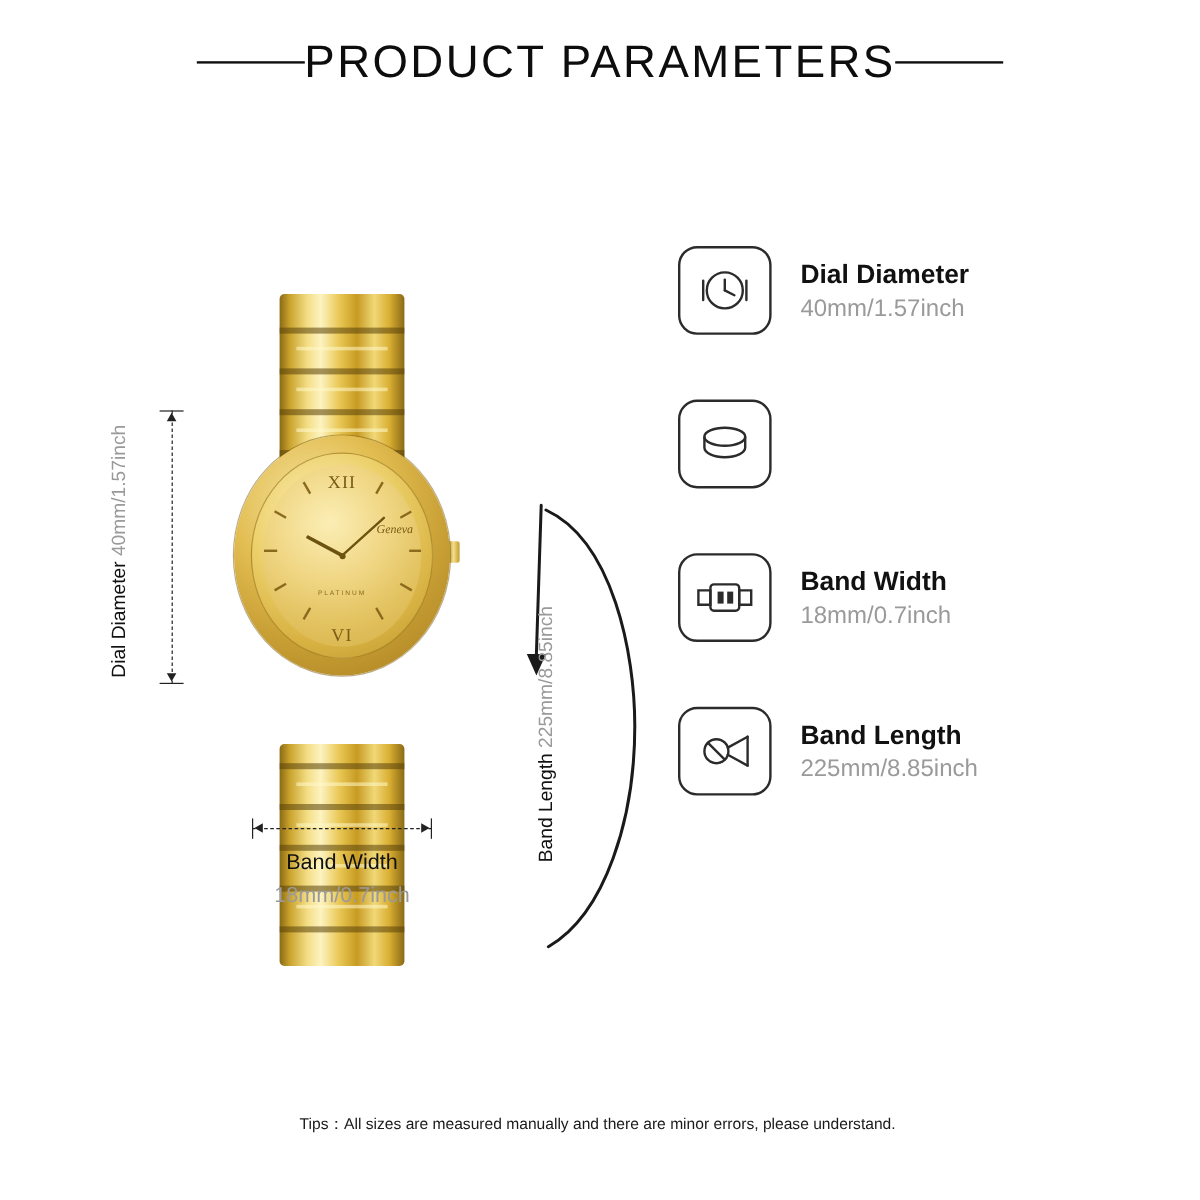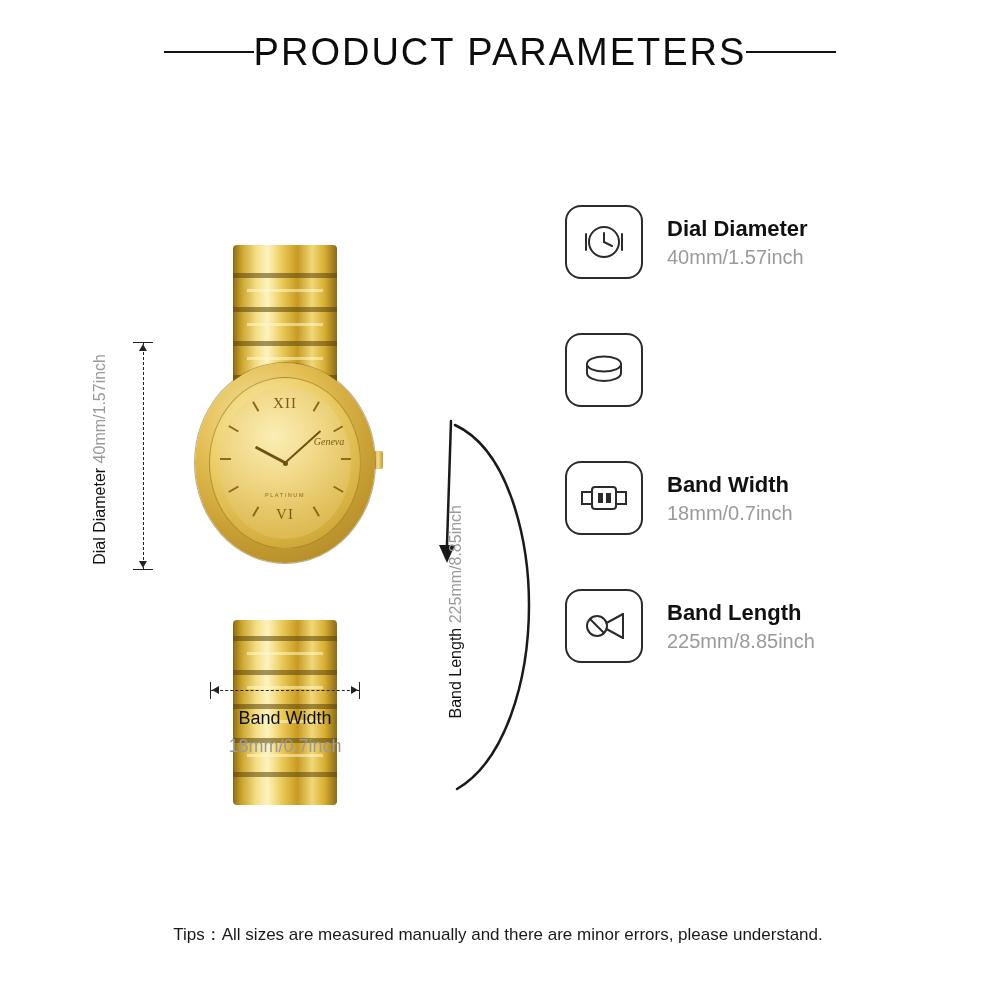--- a/index.html
+++ b/index.html
@@ -95,21 +95,21 @@
     overflow:hidden;
   }
   .roman {
     position:absolute;
     font-family:"Liberation Serif", serif;
     color:#7a5c14;
     font-size:15px;
     letter-spacing:1px;
   }
   .roman.xii { top:8px; left:50%; transform:translateX(-50%); }
-  .roman.vi  { bottom:16px; left:50%; transform:translateX(-50%); }
+  .roman.vi  { bottom:0; left:50%; transform:translateX(-50%); }
   .brand {
     position:absolute;
     top:32%; left:50%; transform:translateX(-50%);
     font-family:"Liberation Serif", serif;
     font-size:10px; color:#7a5c14; font-style:italic;margin-left:44px;
   }
   .subbrand {
     position:absolute;
     bottom:27%; left:50%; transform:translateX(-50%);
     font-family:"Liberation Sans", sans-serif;
@@ -236,21 +236,21 @@
     font-size:20px;
     color:#9a9a9a;
     margin-top:4px;
   }
 
   
   .footer {
     position:absolute;
     left:0; right:4px; bottom:54px;
     text-align:center;
-    font-size:17px;
+    font-size:13px;
     color:#1a1a1a;
   }
 </style>
 </head>
 <body>
 
 <div class="header">
   <div class="rule left"></div>
   <div class="title">PRODUCT PARAMETERS</div>
   <div class="rule right"></div>

